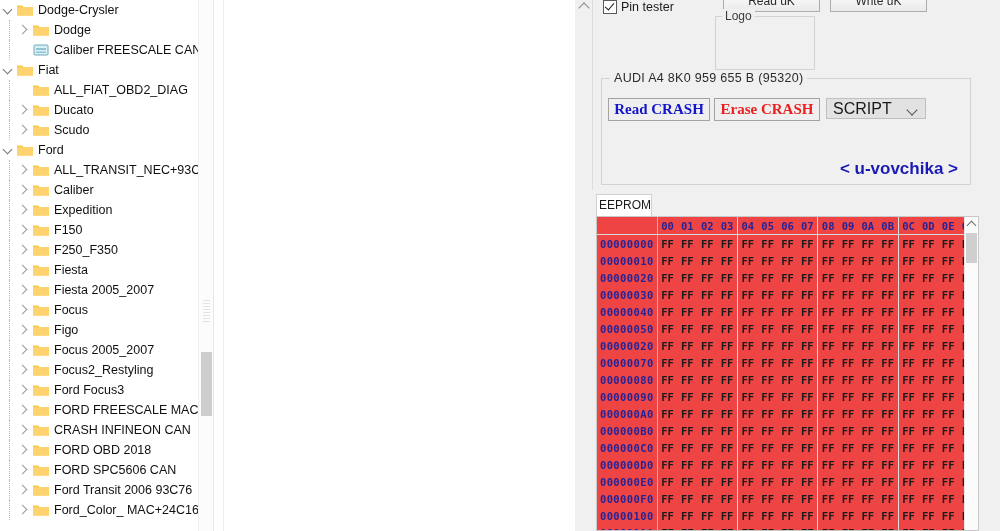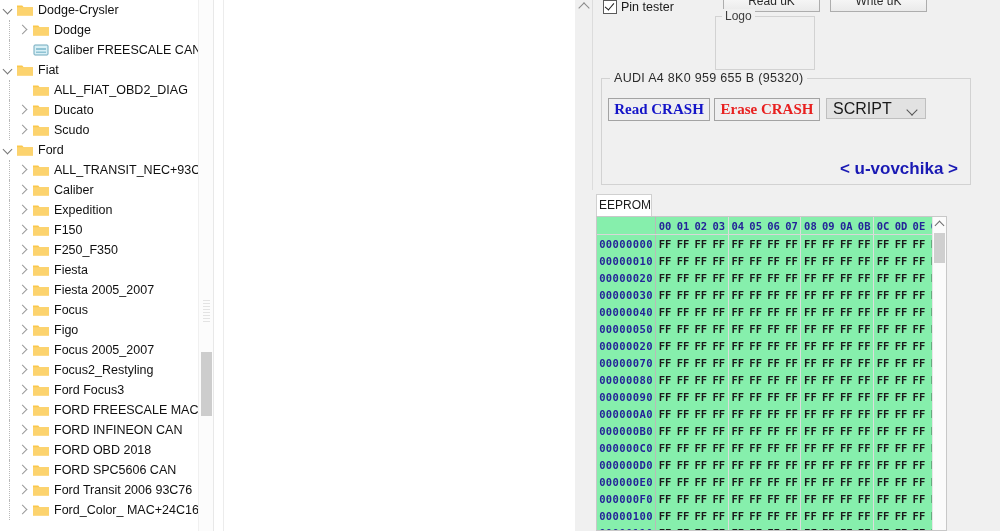--- a/index.html
+++ b/index.html
@@ -279,22 +279,22 @@
     border: 1px solid #d0d0d0;
     border-bottom: none;
     font-size: 12px;
     line-height: 21px;
     text-align: right;
     color: #1a1a1a;
   }
   #hex-frame {
     position: absolute;
     left: 4px; top: 26px;
-    width: 351px; height: 315px;
-    background: #86efac;
+    width: 383px; height: 315px;
+    background: #ef4444;
     border: 1px solid #c8c8c8;
     overflow: hidden;
     box-sizing: border-box;
   }
   table.hex {
     border-collapse: collapse;
     font-family: "DejaVu Sans Mono", monospace;
     font-size: 10px;
     table-layout: fixed;
   }
@@ -609,21 +609,21 @@
       <div class="tree-row">
         <span class="dotline" style="left: 9px;"></span>
         <span class="tree-indent" style="width: 16px;"></span>
         <span class="chev collapsed"></span>
         <span class="folder">
           <svg width="18" height="14" viewBox="0 0 18 14">
             <path d="M1 2.5h5.2l1.5 1.7H17v8.3H1z" fill="#FBC84B"></path>
             <path d="M1 4.2h16v8.3H1z" fill="#FCD36E"></path>
           </svg>
         </span>
-        <span class="lbl">FORD INFINEON CAN</span>
+        <span class="lbl">CRASH INFINEON CAN</span>
       </div>
       <div class="tree-row">
         <span class="dotline" style="left: 9px;"></span>
         <span class="tree-indent" style="width: 16px;"></span>
         <span class="chev collapsed"></span>
         <span class="folder">
           <svg width="18" height="14" viewBox="0 0 18 14">
             <path d="M1 2.5h5.2l1.5 1.7H17v8.3H1z" fill="#FBC84B"></path>
             <path d="M1 4.2h16v8.3H1z" fill="#FCD36E"></path>
           </svg>

